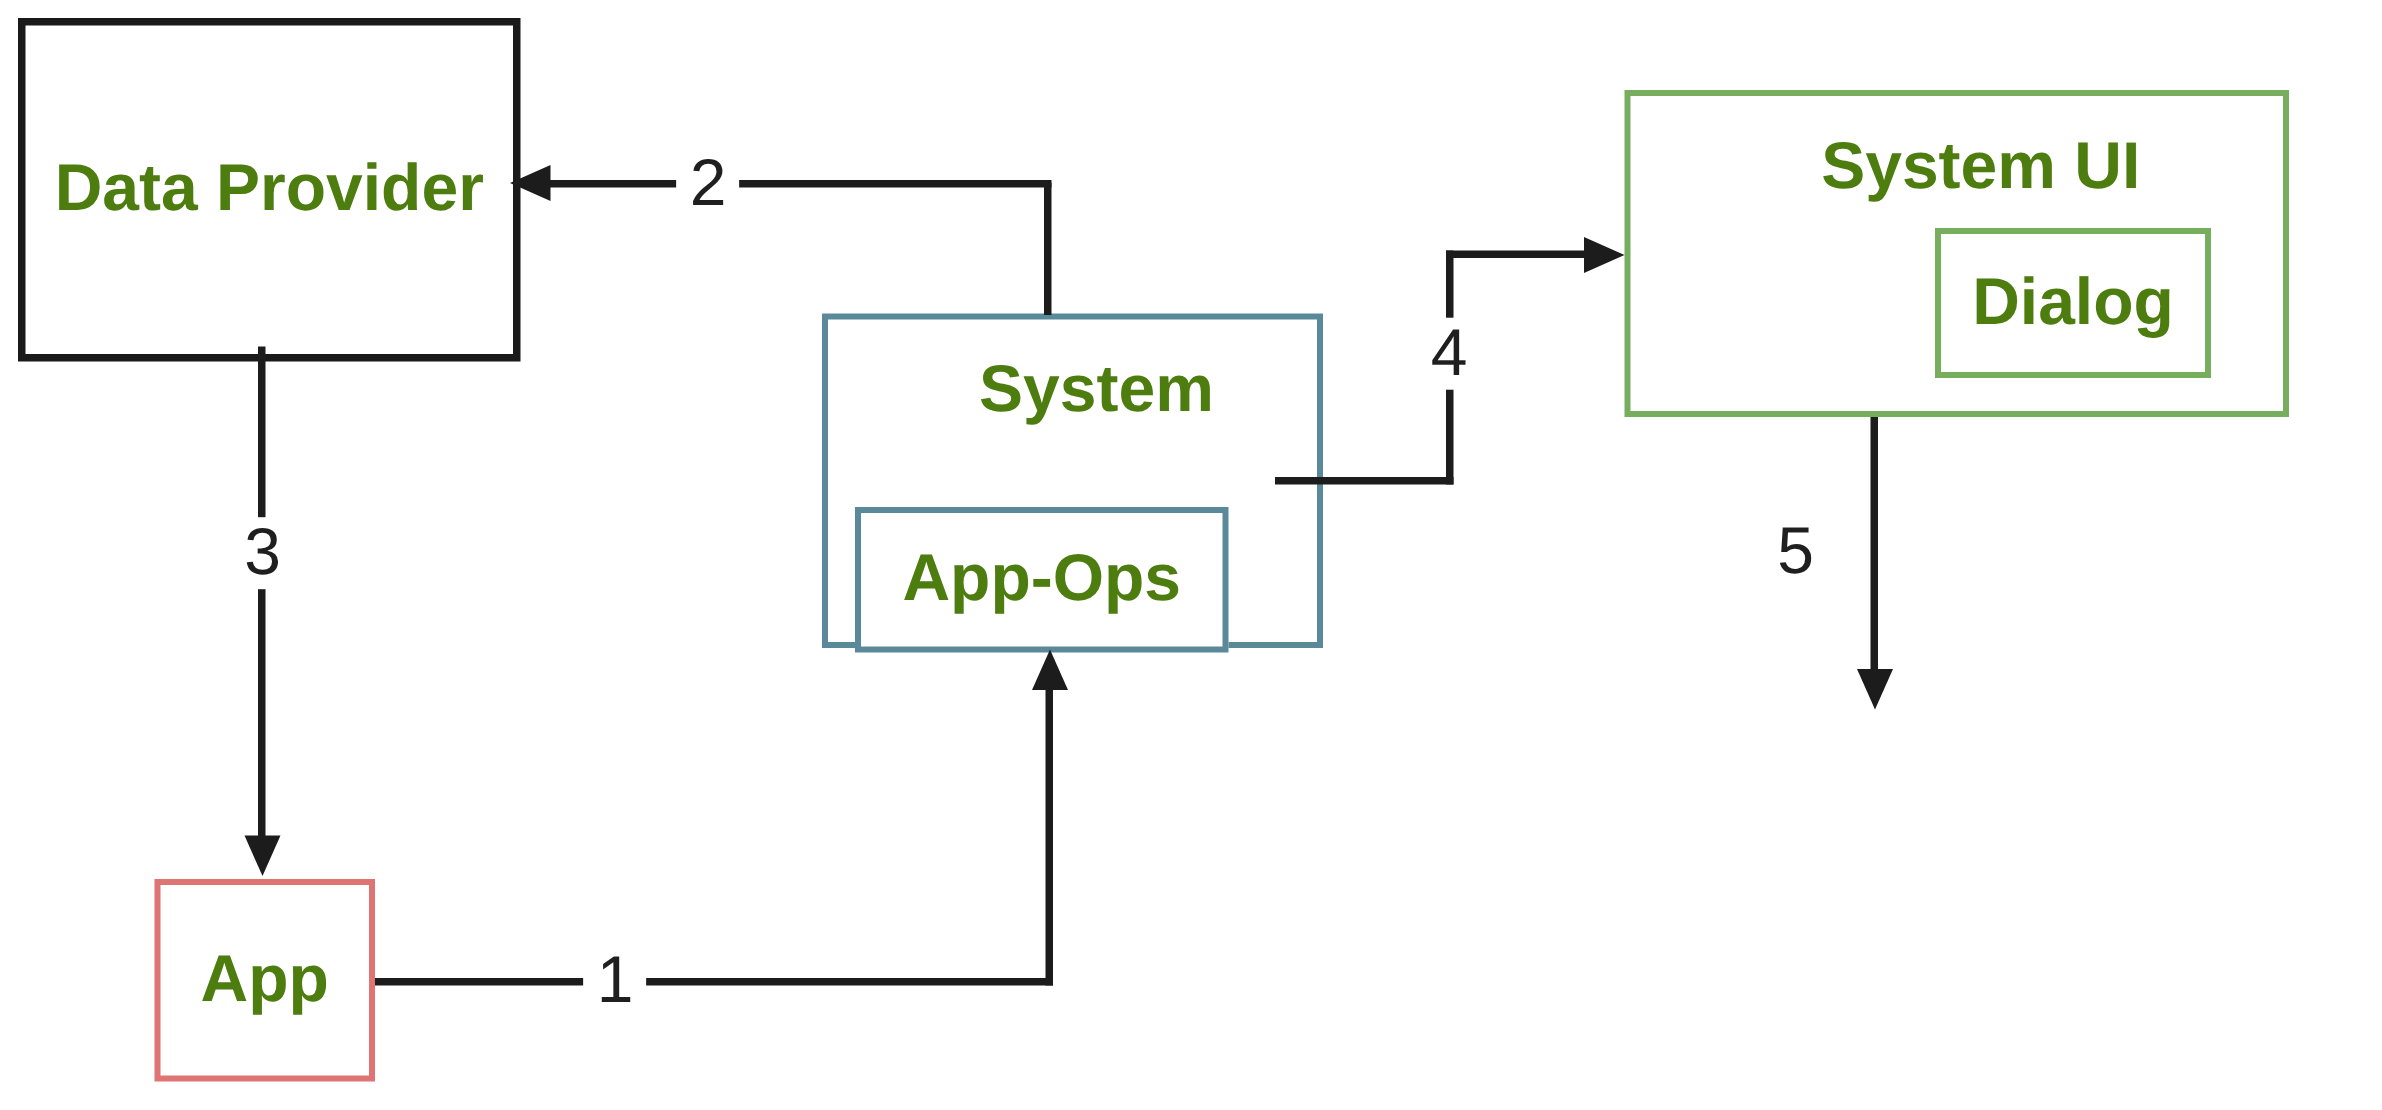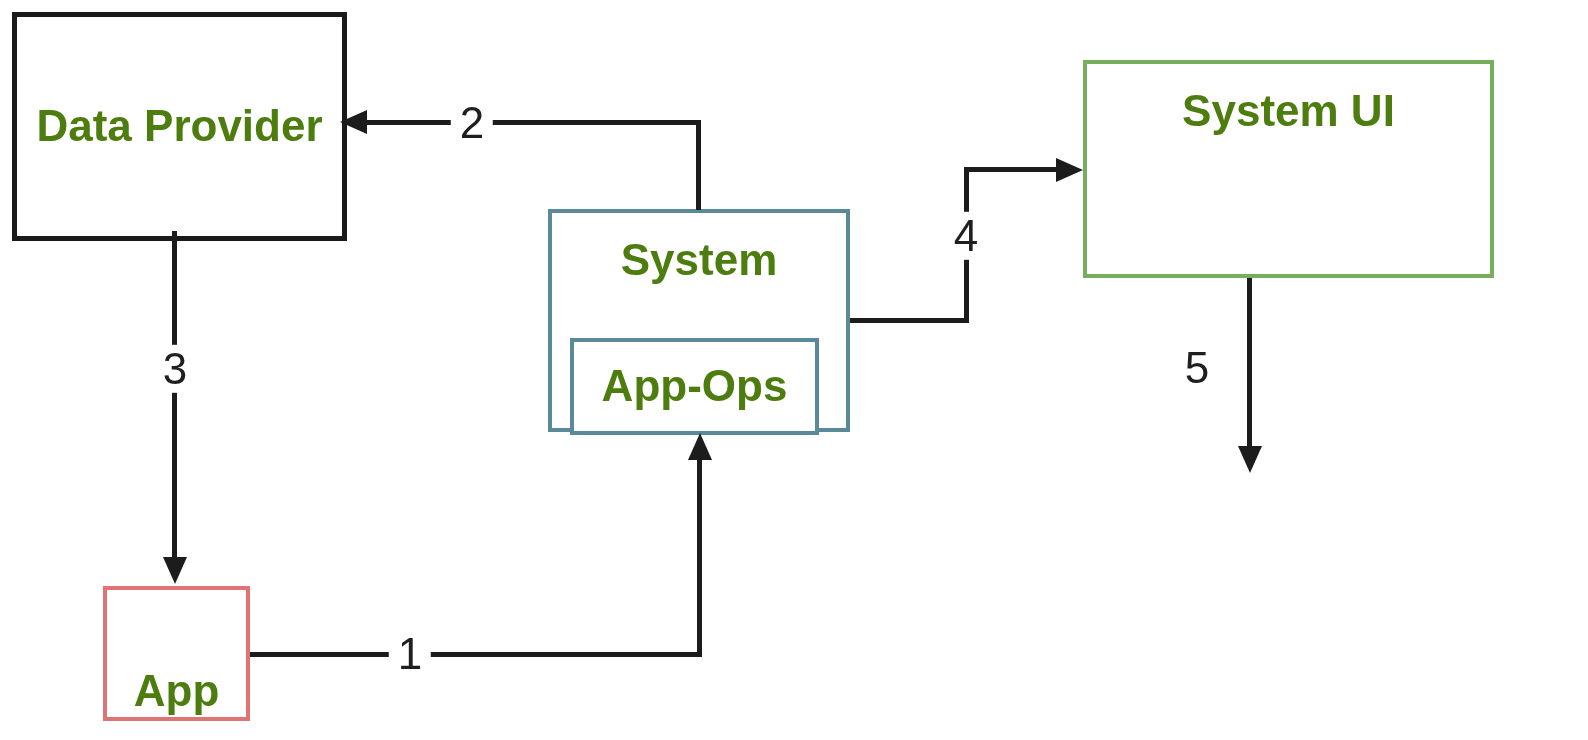--- a/index.html
+++ b/index.html
@@ -28,35 +28,36 @@
     color: #4d7c0f;
     font-weight: bold;
   }
   .center-label {
     display: flex;
     align-items: center;
     justify-content: center;
   }
   .top-label {
     text-align: center;
+    padding-left: 32px;
   }
   
   .dp { left: 12px; top: 12px; width: 325px; height: 219px; border: 5px solid #1a1a1a; }
   
   .sys { left: 548px; top: 209px; width: 294px; height: 215px; border: 4px solid #5a8a99; padding-top: 0; }
   .sys .title { margin-top: 22px; }
   .appops { left: 18px; top: 101px; width: 241px; height: 89px; border: 4px solid #5a8a99; position: absolute; }
   
   .sysui { left: 1083px; top: 60px; width: 403px; height: 210px; border: 4px solid #77ae5e; }
   .sysui .title { margin-top: 22px; }
   .dlg { left: 203px; top: 88px; width: 176px; height: 92px; border: 4px solid #77ae5e; position: absolute; }
   
   .pm { left: 1010px; top: 473px; width: 473px; height: 202px; border: 5px solid #453a8e; }
   
-  .app { left: 103px; top: 586px; width: 139px; height: 127px; border: 4px solid #df7474; align-items: flex-end; }
+  .app { left: 103px; top: 586px; width: 139px; height: 127px; border: 4px solid #df7474; }
 
   
   .seg {
     position: absolute;
     background: #1c1c1c;
   }
   
   .head {
     position: absolute;
     width: 0;
@@ -89,20 +90,23 @@
 
   <div class="node sys top-label" style="border-color: rgb(90, 138, 153);">
     <div class="label title">System</div>
     <div class="node appops center-label" style="border-color: rgb(90, 138, 153); margin-top: 24px;">
       <span class="label">App-Ops</span>
     </div>
   </div>
 
   <div class="node sysui top-label" style="border-color: rgb(119, 174, 94);">
     <div class="label title">System UI</div>
+    <div class="node dlg center-label" style="border-color: rgb(119, 174, 94);">
+      <span class="label">Dialog</span>
+    </div>
   </div>
 
 
   <div class="node app center-label" style="border-color: rgb(223, 116, 116);">
     <span class="label">App</span>
   </div>
 
   <div>
     <div class="seg" style="left:696px; top:122px; width:5px; height:88px;"></div>
     <div class="seg" style="left:362px; top:120px; width:339px; height:5px;"></div>

